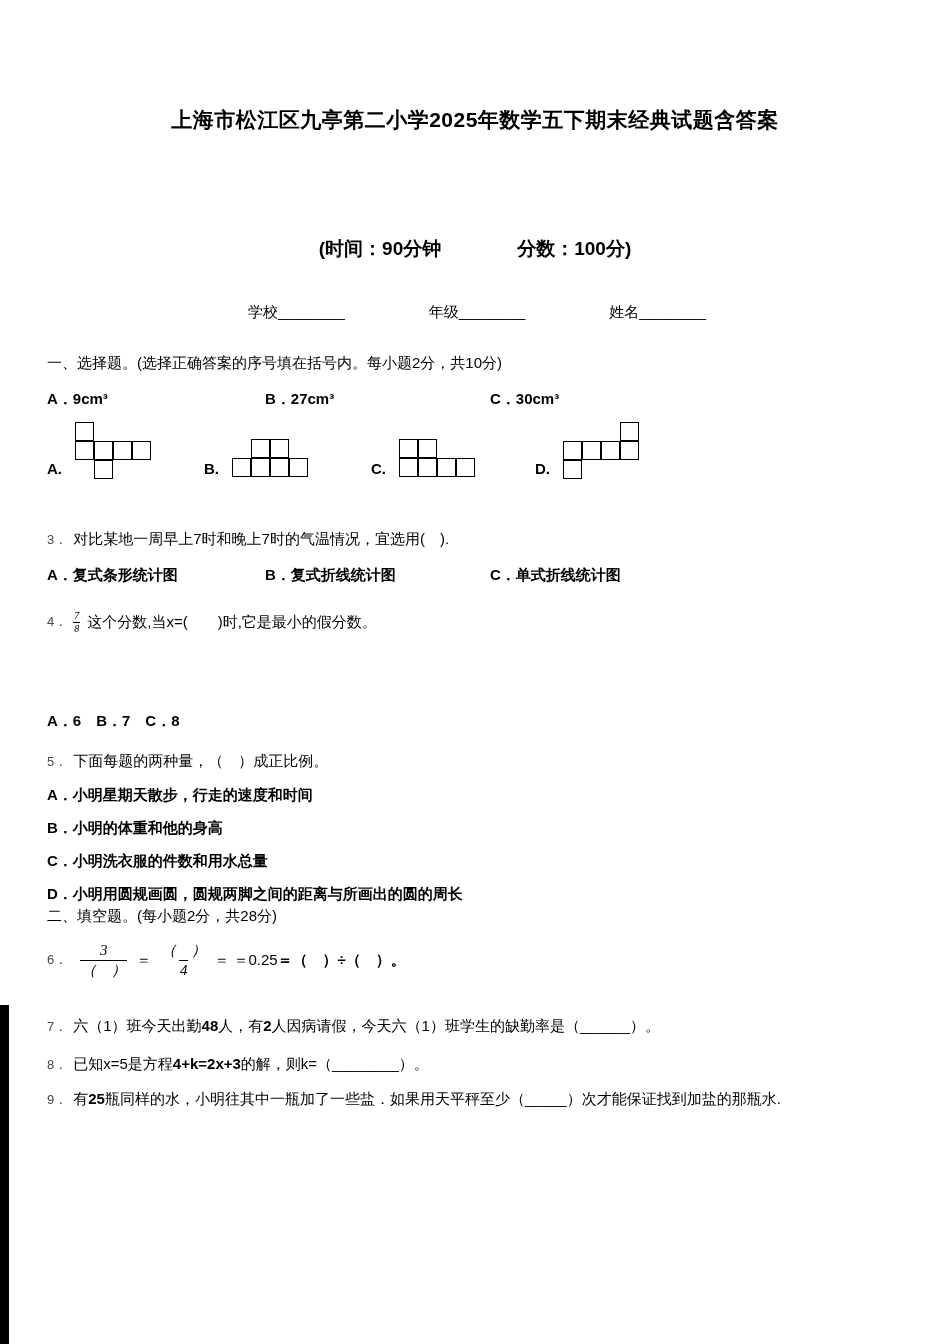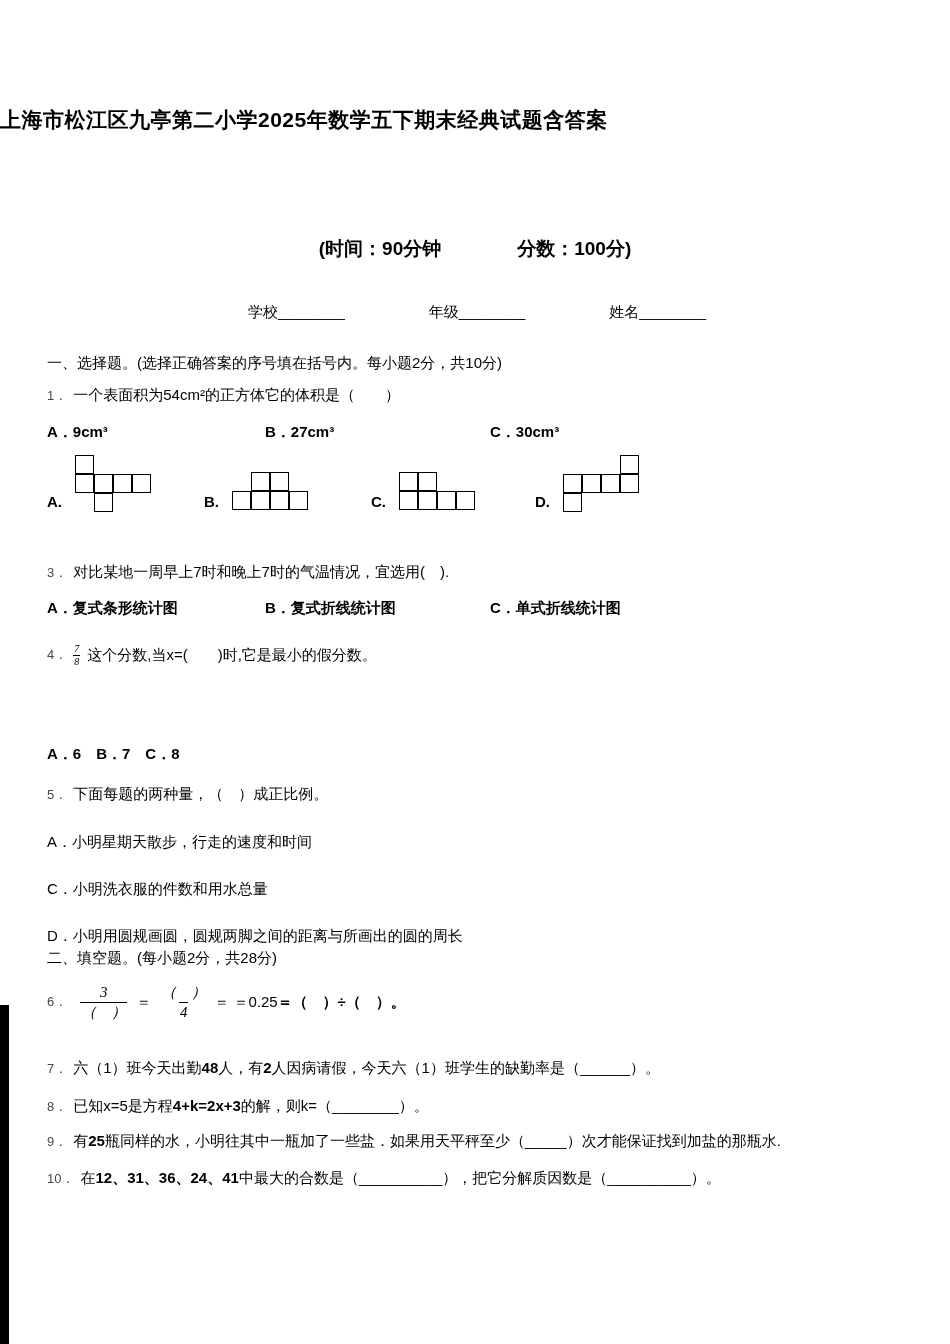--- a/index.html
+++ b/index.html
@@ -4,21 +4,21 @@
 <style>
   html,body{margin:0;padding:0;}
   body{
     width:950px;height:1344px;position:relative;background:#ffffff;color:#000;
     font-family:"Liberation Sans","DejaVu Sans",sans-serif;
     overflow:hidden;
   }
   .sheet{position:absolute;inset:0;background:#fff;}
   .black-bar{position:absolute;left:0;top:1005px;width:9px;height:339px;background:#000;}
 
-  .title{position:absolute;top:106px;left:0;width:100%;margin:0;text-align:left;
+  .title{position:absolute;top:106px;left:0;width:100%;margin:0;text-align:center;
          font-size:21px;font-weight:bold;letter-spacing:.5px;}
   .meta{position:absolute;top:236px;left:0;width:100%;text-align:center;
         font-size:19px;font-weight:bold;}
   .fields{position:absolute;top:303px;left:248px;width:458px;display:flex;
           justify-content:space-between;font-size:15px;}
 
   .content{position:absolute;left:47px;top:344px;width:862px;font-size:15px;line-height:22px;}
 
   .qnum{font-size:13px;color:#474747;margin-right:6px;}
   .sec-header{margin-top:8px;}
@@ -39,21 +39,21 @@
   .gap-b{margin-left:52px;}
   .gap-c{margin-left:62px;}
   .gap-d{margin-left:59px;}
 
   .row-q3{margin-top:48px;}
   .opts-q3{margin-top:13px;}
 
   .row-q4{margin-top:16px;height:40px;display:flex;align-items:center;}
   .opts-q4{margin-top:68px;font-weight:bold;}
   .row-q5{margin-top:18px;}
-  .q5opt{margin-top:25px;font-weight:normal;}
+  .q5opt{margin-top:11px;font-weight:bold;}
 
   .sec2-header{}
   .row-q6{margin-top:10px;height:46px;display:flex;align-items:center;}
   .row-q7{margin-top:32px;}
   .row-q8{margin-top:15px;}
   .row-q9{margin-top:12px;}
   .row-q10{margin-top:14px;}
 
   .frac{display:inline-flex;flex-direction:column;align-items:center;text-align:center;
         vertical-align:middle;font-family:"Liberation Serif","DejaVu Serif",serif;}
@@ -78,21 +78,20 @@
   <div class="fields">
     <span>学校________</span>
     <span>年级________</span>
     <span>姓名________</span>
   </div>
 
   <div class="content">
 
     <div class="sec-header">一、选择题。(选择正确答案的序号填在括号内。每小题2分，共10分)</div>
 
-    <div class="row-q1"><span class="qnum">1．</span><span>一个表面积为54cm²的正方体它的体积是（　　）</span></div>
 
     <div class="optrow opts-q1">
       <span class="c1">A．9cm³</span>
       <span class="c2">B．27cm³</span>
       <span>C．30cm³</span>
     </div>
 
 
     <div class="nets">
       <div class="net-group">
@@ -156,20 +155,21 @@
         <span class="den">8</span>
       </span>
       <span>这个分数,当x=(　　)时,它是最小的假分数。</span>
     </div>
 
     <div class="opts-q4">A．6　B．7　C．8</div>
 
     <div class="row-q5"><span class="qnum">5．</span><span>下面每题的两种量，（　）成正比例。</span></div>
 
     <div class="q5opt">A．小明星期天散步，行走的速度和时间</div>
+    <div class="q5opt">B．小明的体重和他的身高</div>
     <div class="q5opt">C．小明洗衣服的件数和用水总量</div>
     <div class="q5opt">D．小明用圆规画圆，圆规两脚之间的距离与所画出的圆的周长</div>
 
     <div class="sec2-header">二、填空题。(每小题2分，共28分)</div>
 
     <div class="row-q6">
       <span class="qnum">6．</span>
       <span class="frac frac-mid">
         <span class="num">3</span>
         <span class="den">（　）</span>
@@ -181,16 +181,15 @@
       </span>
       <span><span>＝ ＝0.25</span><span class="bseg-bold">＝（　）÷（　）。</span></span>
     </div>
 
     <div class="row-q7"><span class="qnum">7．</span><span><span>六（1）班今天出勤</span><span class="bseg-bold">48</span><span>人，有</span><span class="bseg-bold">2</span><span>人因病请假，今天六（1）班学生的缺勤率是（______）。</span></span></div>
 
     <div class="row-q8"><span class="qnum">8．</span><span><span>已知x=5是方程</span><span class="bseg-bold">4+k=2x+3</span><span>的解，则k=（________）。</span></span></div>
 
     <div class="row-q9"><span class="qnum">9．</span><span><span>有</span><span class="bseg-bold">25</span><span>瓶同样的水，小明往其中一瓶加了一些盐．如果用天平秤至少（_____）次才能保证找到加盐的那瓶水.</span></span></div>
 
-    <div class="row-q10"><span class="qnum">10．</span><span><span>在</span><span class="bseg-bold">12、31、36、24、41</span><span>中最大的合数是（__________），把它分解质因数是（__________）。</span></span></div>
 
   </div>
 </div>
 
 </body></html>

